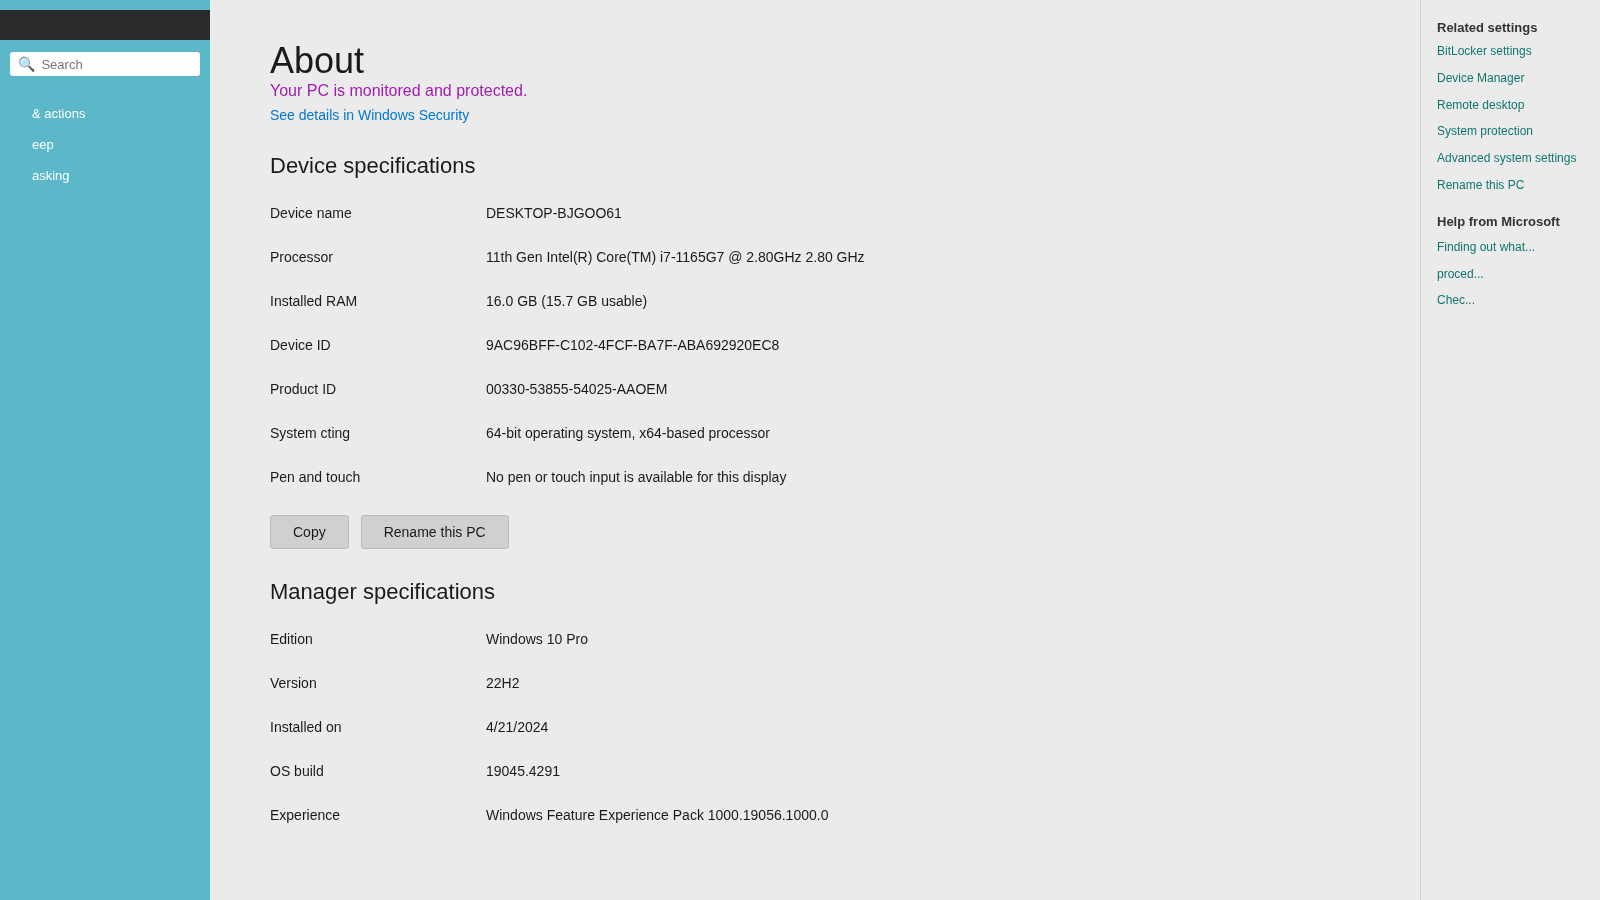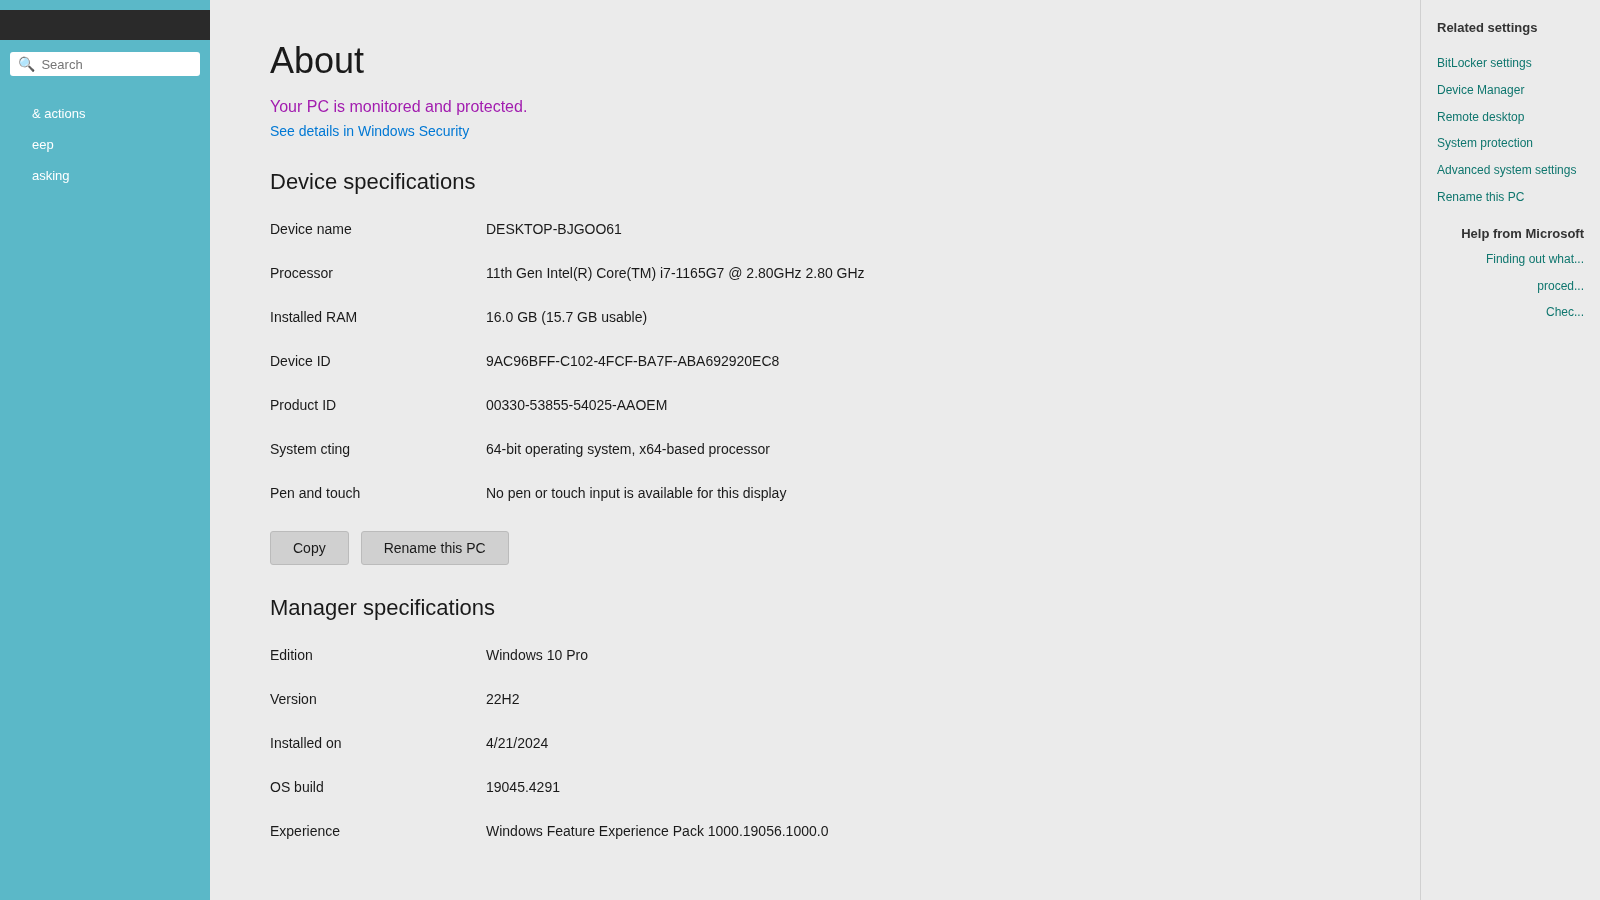--- a/index.html
+++ b/index.html
@@ -72,21 +72,21 @@
       height: 900px;
       overflow-y: auto;
       padding: 40px 60px 40px 60px;
       position: relative;
     }
 
     .page-title {
       font-size: 36px;
       font-weight: 300;
       color: #1a1a1a;
-      margin-bottom: 16px;
+      margin-bottom: 0;
     }
 
     .security-banner {
       font-size: 16px;
       color: #a21caf;
       margin-bottom: 6px;
     }
 
     .security-link {
       color: #0078d4;
@@ -154,36 +154,35 @@
       height: 900px;
       padding: 20px 16px;
       border-left: 1px solid #d0d0d0;
       overflow-y: auto;
     }
 
     .right-panel-title {
       font-size: 13px;
       color: #333;
       font-weight: 600;
-      margin-bottom: 20px;
+      margin-bottom: 8px;
     }
 
     .right-panel-link {
       display: block;
       color: #0f766e;
       font-size: 12px;
       text-decoration: none;
       margin-bottom: 10px;
       cursor: pointer;
       line-height: 1.4;
     }
 
     .right-panel-section {
       margin-top: 20px;
-      text-align: right;
     }
 
     .right-panel-section-title {
       font-size: 13px;
       color: #333;
       font-weight: 600;
       margin-bottom: 10px;
     }
 
     

